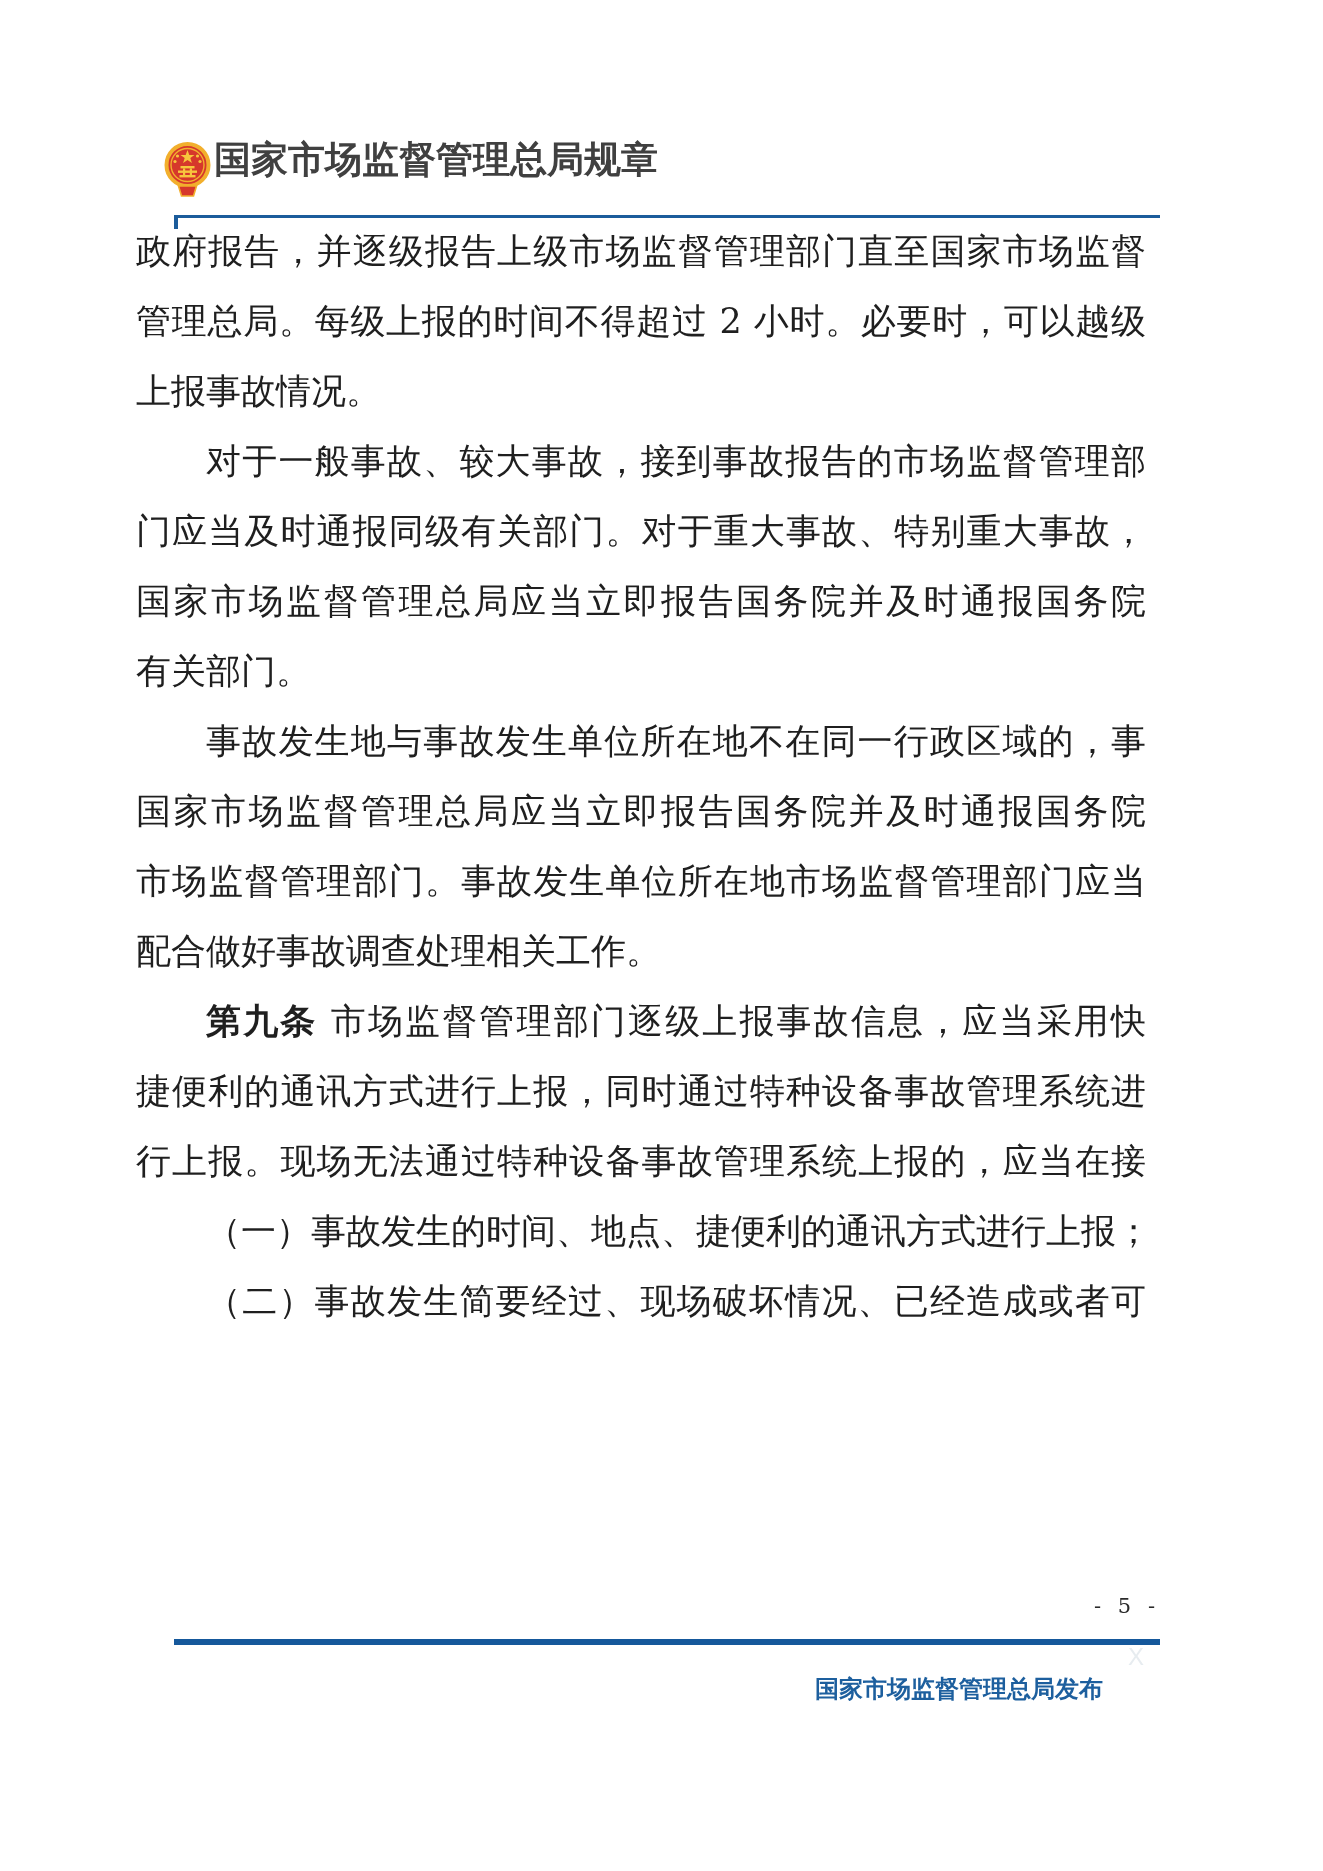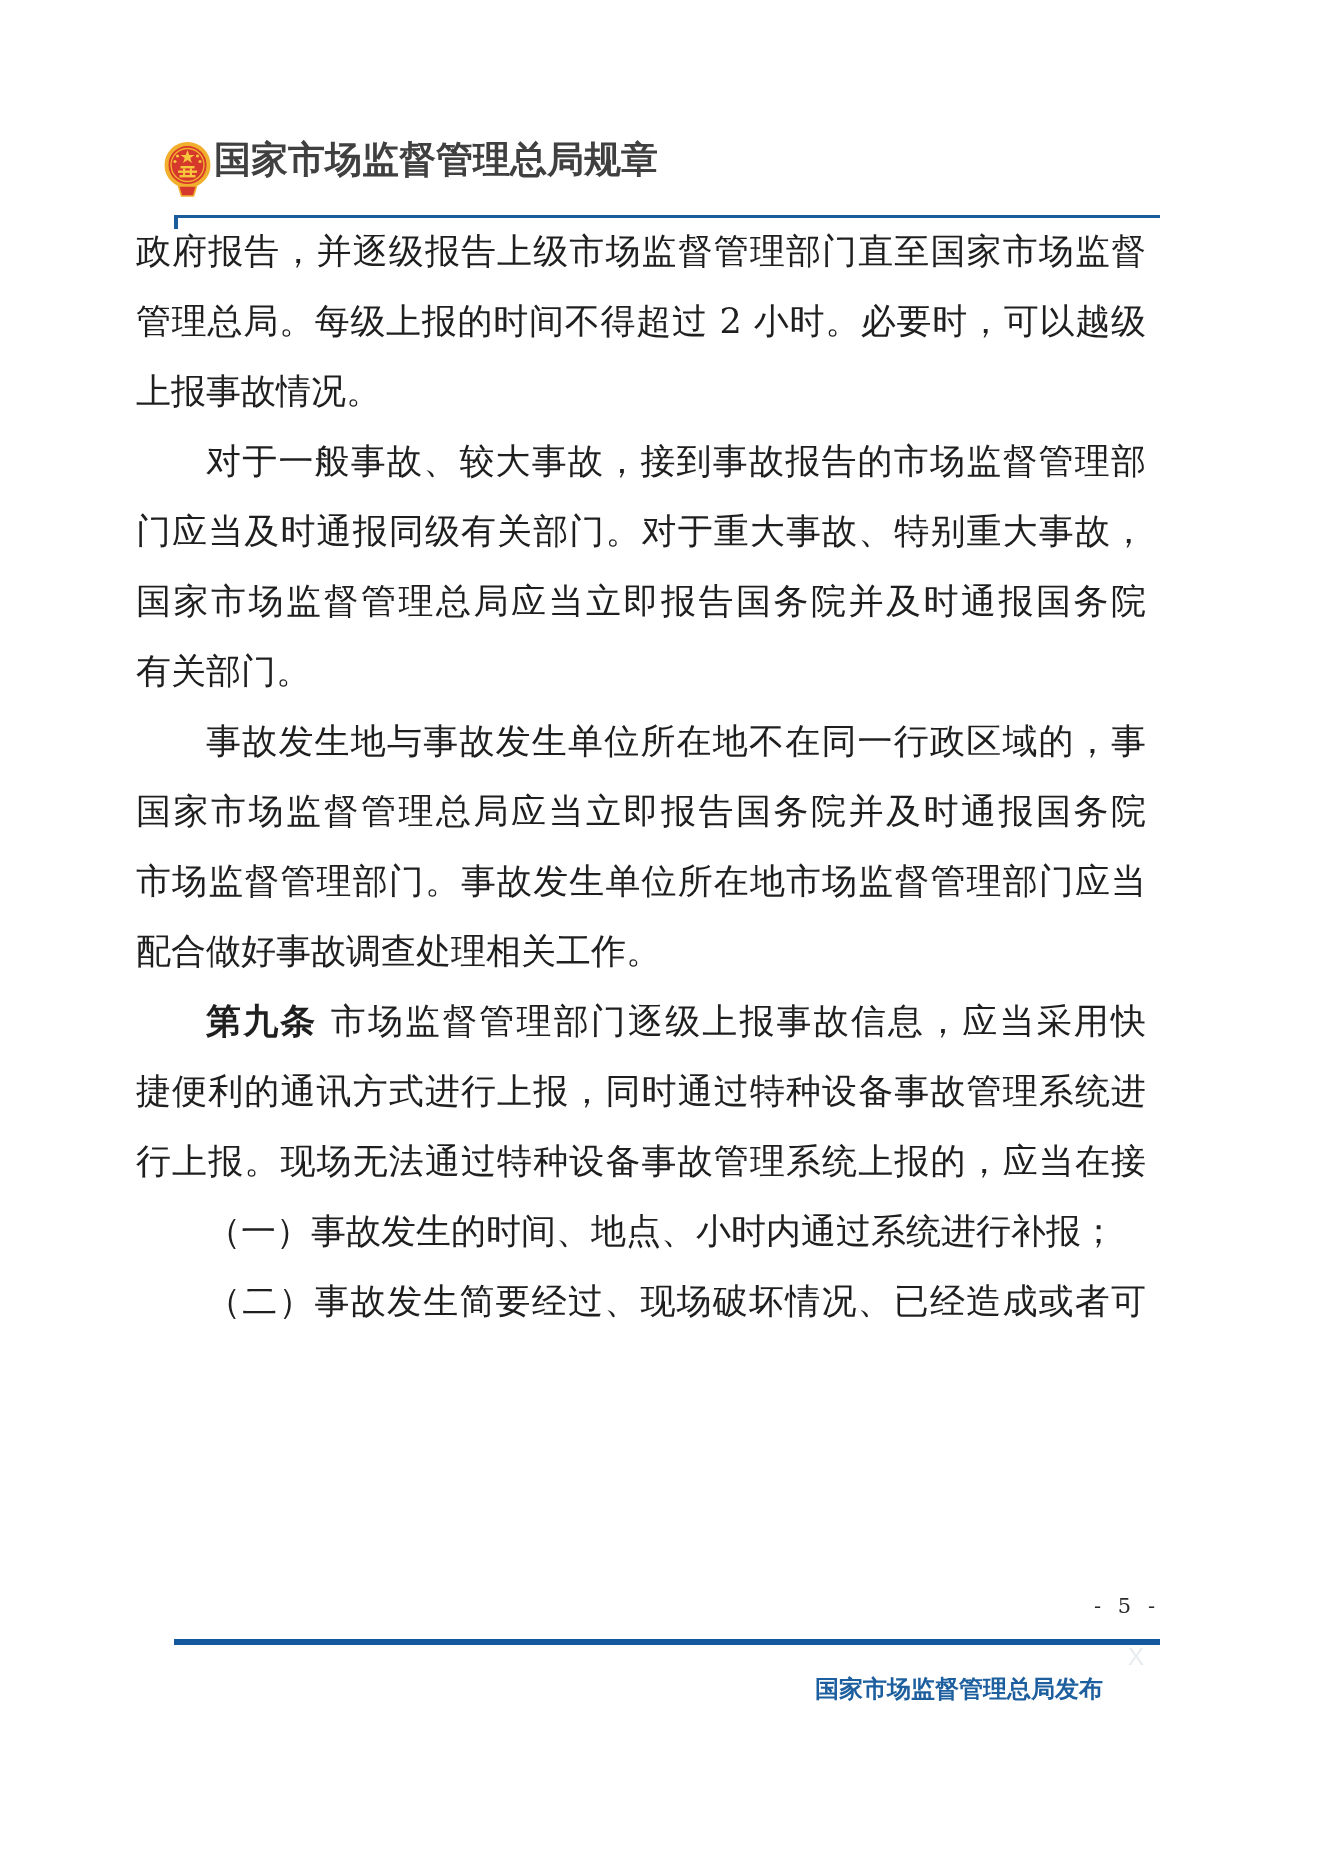--- a/index.html
+++ b/index.html
@@ -82,21 +82,21 @@
     <div class="ln"><span class="bold-term"></span><span>门应当及时通报同级有关部门。对于重大事故、特别重大事故，</span></div>
     <div class="ln"><span class="bold-term"></span><span>国家市场监督管理总局应当立即报告国务院并及时通报国务院</span></div>
     <div class="ln end"><span class="bold-term"></span><span>有关部门。</span></div>
     <div class="ln ind"><span class="bold-term"></span><span>事故发生地与事故发生单位所在地不在同一行政区域的，事</span></div>
     <div class="ln"><span class="bold-term"></span><span>国家市场监督管理总局应当立即报告国务院并及时通报国务院</span></div>
     <div class="ln"><span class="bold-term"></span><span>市场监督管理部门。事故发生单位所在地市场监督管理部门应当</span></div>
     <div class="ln end"><span class="bold-term"></span><span>配合做好事故调查处理相关工作。</span></div>
     <div class="ln ind"><span class="bold-term">第九条</span><span> 市场监督管理部门逐级上报事故信息，应当采用快</span></div>
     <div class="ln"><span class="bold-term"></span><span>捷便利的通讯方式进行上报，同时通过特种设备事故管理系统进</span></div>
     <div class="ln"><span class="bold-term"></span><span>行上报。现场无法通过特种设备事故管理系统上报的，应当在接</span></div>
-    <div class="ln ind end"><span class="bold-term"></span><span>（一）事故发生的时间、地点、小时内通过系统进行补报；</span></div>
+    <div class="ln ind end"><span class="bold-term"></span><span>（一）事故发生的时间、地点、捷便利的通讯方式进行上报；</span></div>
     <div class="ln ind"><span class="bold-term"></span><span>（二）事故发生简要经过、现场破坏情况、已经造成或者可</span></div>
   </div>
 
   <div id="page-number">- 5 -</div>
   <div id="footer-rule"></div>
   <div id="footer-watermark">X</div>
   <div id="publisher">国家市场监督管理总局发布</div>
 
 </div>
 

